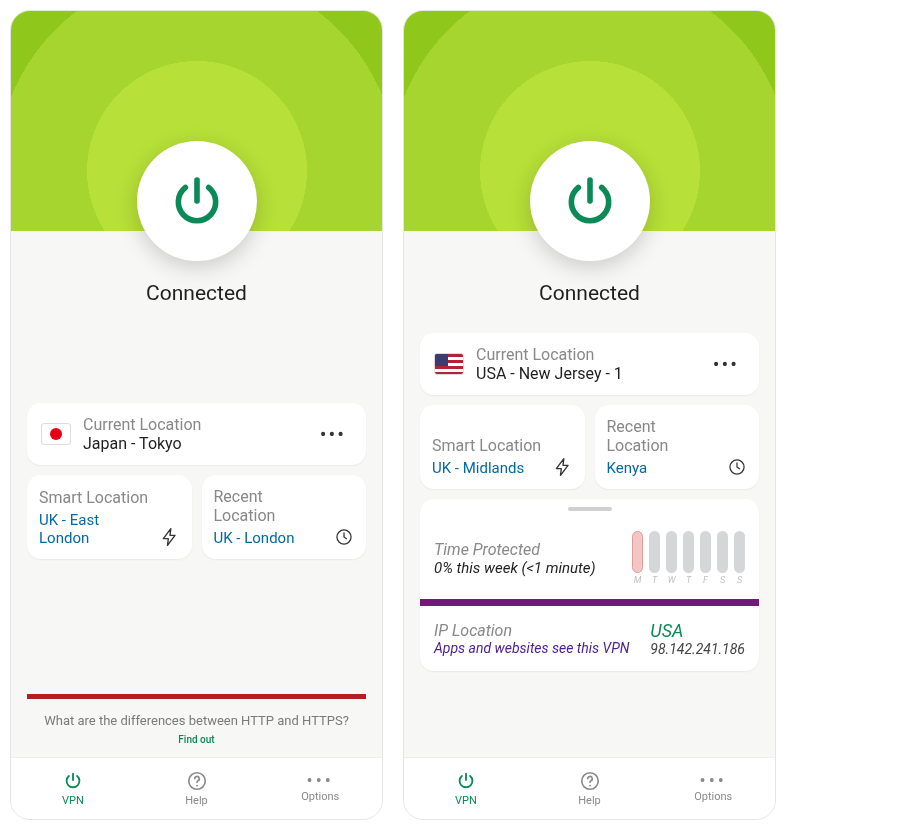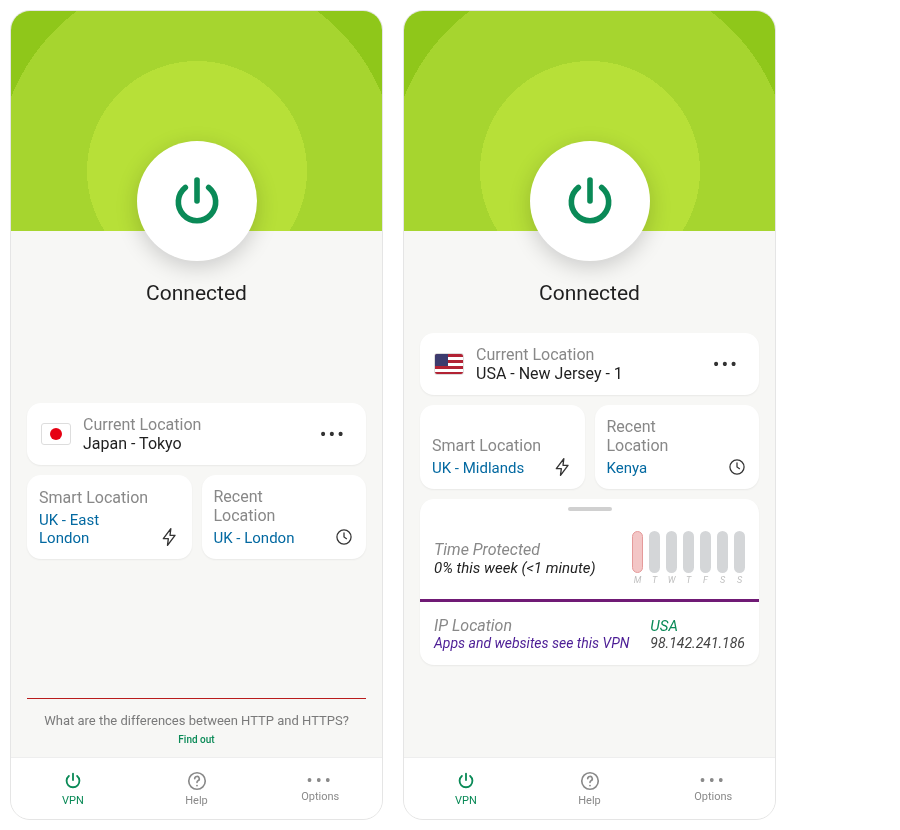--- a/index.html
+++ b/index.html
@@ -126,21 +126,21 @@
     display: flex;
     justify-content: center;
     align-items: flex-end;
     gap: 8px;
   }
   .half-card .txt { flex: 1; }
   .half-card .small-label { margin-bottom: 4px; }
   .half-card .val { font-size: 15px; color: #0369a1; line-height: 1.2; }
   .spacer-flex { flex: 1; }
   .tip-section {
-    border-top: 1px solid #b91c1c;
+    border-top: 5px solid #b91c1c;
     padding: 14px 10px 12px 10px;
     text-align: center;
   }
   .tip-q { font-size: 13px; color: #7a7a7a; margin-bottom: 6px; }
   .tip-link { font-size: 10px; color: #0a8a57; font-weight: 500; }
   .tabbar {
     height: 62px;
     background: #fff;
     border-top: 1px solid #eee;
     display: flex;
@@ -162,32 +162,32 @@
     background: #fff;
     margin-top: 10px;
     font-style: italic;
   }
   .info-row {
     padding: 14px 14px;
     display: flex;
     gap: 14px;
     align-items: center;
   }
-  .info-row + .info-row { border-top: 3px solid #701a75; }
+  .info-row + .info-row { border-top: 7px solid #701a75; }
   .week-chart {
     display: flex;
     gap: 6px;
     align-items: flex-end;
   }
   .wbar-wrap { display:flex; flex-direction:column; align-items:center; gap:2px; }
   .wbar { width: 11px; height: 42px; border-radius: 6px; background: #d4d6d8; }
   .wbar.today { background: #f3c6c6; border: 1px solid #e59a9a; height: 42px; }
   .wday { font-size: 9px; color: #bfbfbf; }
   .ip-right { flex:1; }
-  .ip-country { color:#0a8a57; font-size:15px; }
+  .ip-country { color:#0a8a57; font-size:18px; }
   .ip-addr { color:#444; font-size:14px; }
   .grab-handle {
     width: 44px; height: 4px; border-radius: 2px; background:#d0d0d0;
     margin: 0 auto 6px auto;
   }
   svg { display:block; }
 </style>
 </head>
 <body>
 

